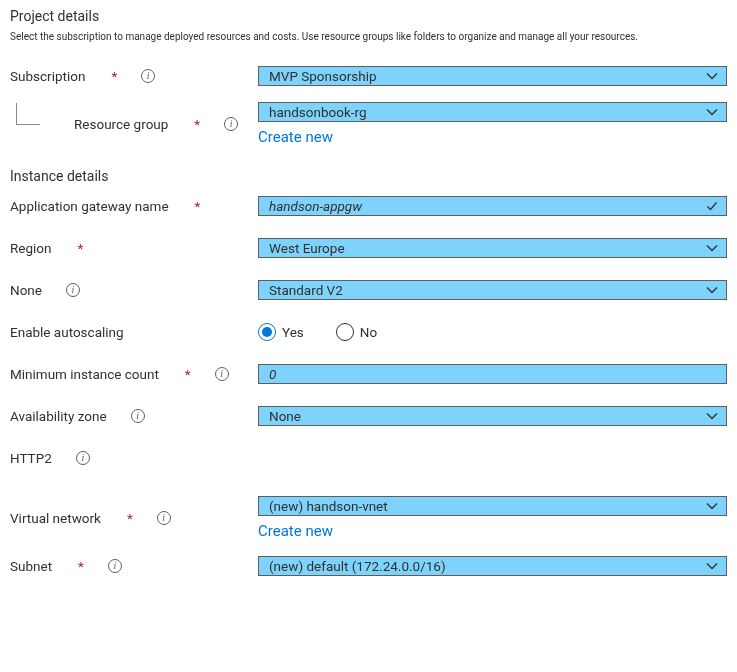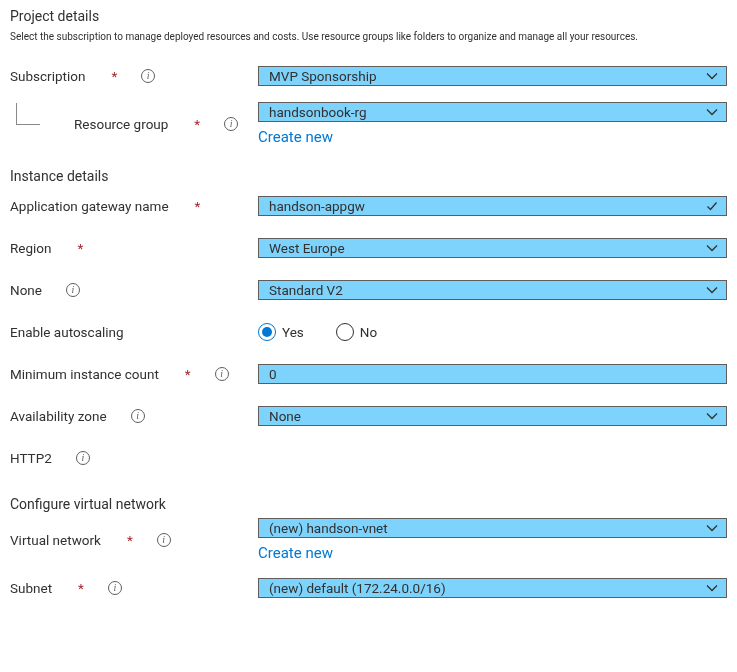--- a/index.html
+++ b/index.html
@@ -84,21 +84,21 @@
     height: 20px;
     border: 1px solid var(--border);
     background: #7dd3fc;
     display: flex;
     align-items: center;
     padding: 0 30px 0 10px;
     font-size: 13.5px;
     color: var(--text);
     cursor: pointer;
   }
-  .textbox { cursor: text; padding-right: 4px; }
+  .textbox { cursor: text; padding-right: 4px; font-style: italic; }
   .chevron {
     position: absolute;
     right: 8px;
     top: 50%;
     transform: translateY(-50%);
     width: 12px; height: 12px;
     pointer-events: none;
   }
   .chevron svg { width: 12px; height: 12px; display: block; }
   .link {
@@ -289,21 +289,20 @@
 
   <div class="row">
     <div class="label-cell">
       <span>HTTP2</span>
       <span class="info-icon">i</span>
     </div>
   </div>
 </div>
 
 <div class="group" style="margin-bottom:0">
-  <h3 class="section">Configure virtual network</h3>
 
   <div class="row">
     <div class="label-cell">
       <span>Virtual network</span>
       <span class="req">*</span>
       <span class="info-icon">i</span>
     </div>
     <div class="control-cell">
       <div class="select">
         <span>(new) handson-vnet</span>

